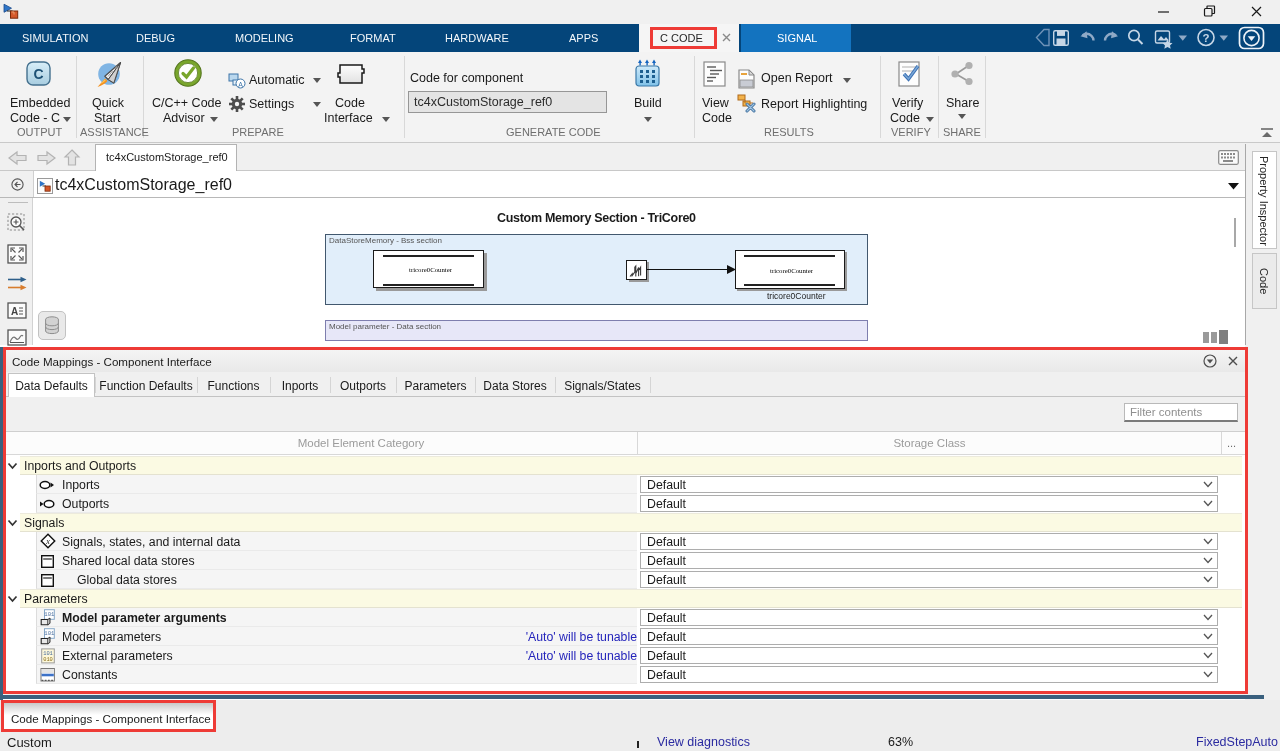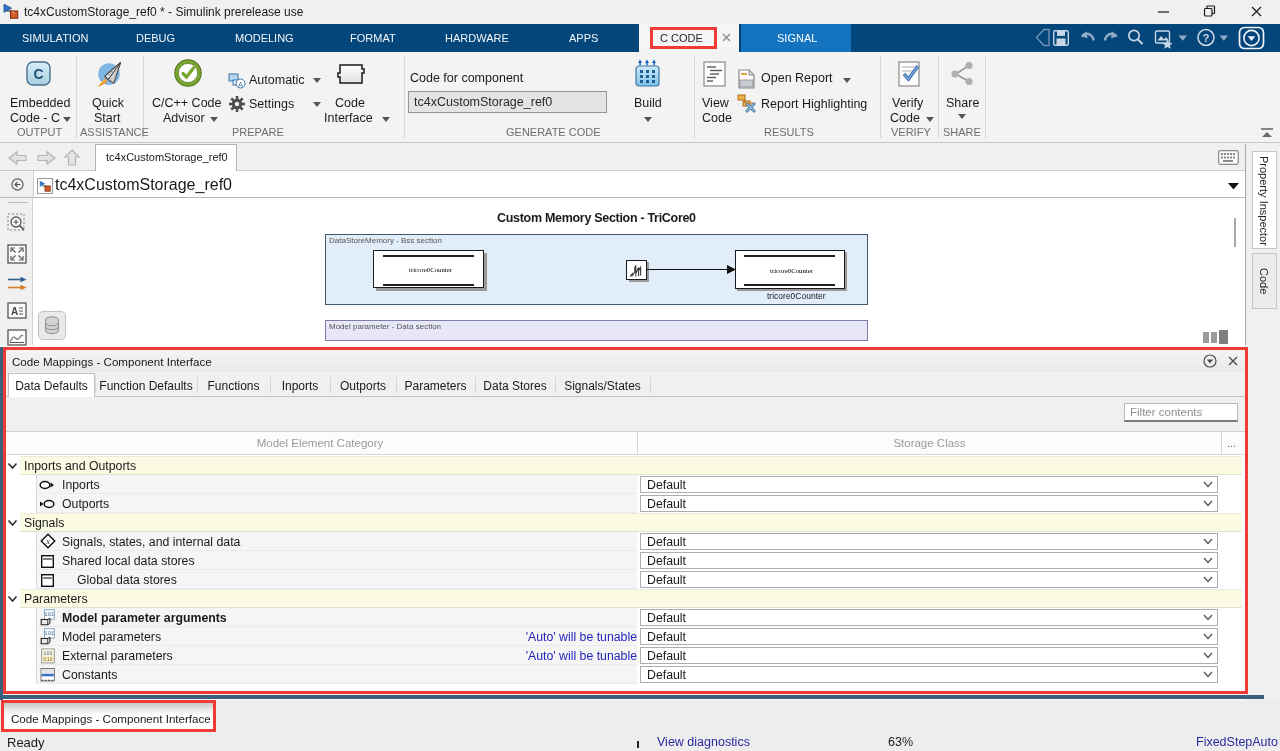--- a/index.html
+++ b/index.html
@@ -11,21 +11,20 @@
 <body>
 <div id="root">
 
 <div class="abs" style="left:0;top:0;width:1280px;height:24px;background:#f0f0f0;"></div>
 <svg class="abs" style="left:0;top:0;" width="22" height="21" viewBox="0 0 22 21">
   <path d="M4 4.2 L4 12.3 L11.5 8.2 Z" fill="#2e75c8" stroke="#1a4a8a" stroke-width="0.8"></path>
   <path d="M7 11 L12 11 L12 13.5" fill="none" stroke="#222" stroke-width="1.1"></path>
   <rect x="10.5" y="11" width="7.2" height="7.2" fill="#d4582a" stroke="#7a2a0a" stroke-width="1"></rect>
   <path d="M11.5 12 L14 12 L14 14.5" fill="none" stroke="#e8a070" stroke-width="1"></path>
 </svg>
-<div class="tx" style="left:24px;top:4.5px;font-size:12px;">tc4xCustomStorage_ref0 * - Simulink prerelease use</div>
 <svg class="abs" style="left:1150px;top:0;" width="130" height="24" viewBox="0 0 130 24">
   <line x1="8" y1="12" x2="19" y2="12" stroke="#1a1a1a" stroke-width="1.2"></line>
   <rect x="54.5" y="8.5" width="7.5" height="7.5" fill="none" stroke="#1a1a1a" stroke-width="1.2" rx="1"></rect>
   <path d="M57 8.5 L57 6.5 Q57 6 57.5 6 L64 6 Q64.5 6 64.5 6.5 L64.5 13 Q64.5 13.5 64 13.5 L62 13.5" fill="none" stroke="#1a1a1a" stroke-width="1.2"></path>
   <path d="M102 7 L111 16 M111 7 L102 16" stroke="#1a1a1a" stroke-width="1.2"></path>
 </svg>
 
 <div class="abs" style="left:0;top:24px;width:1280px;height:28px;background:#04457a;"></div>
 <div class="tx" style="left:22px;top:32px;font-size:11px;color:#f3f7fa;">SIMULATION</div>
 <div class="tx" style="left:136px;top:32px;font-size:11px;color:#f3f7fa;">DEBUG</div>
@@ -454,21 +453,21 @@
   <div class="tx" style="left:330px;top:379px;font-size:12px;width:66px;text-align:center;">Outports</div>
   <div class="tx" style="left:396px;top:379px;font-size:12px;width:79px;text-align:center;">Parameters</div>
   <div class="tx" style="left:475px;top:379px;font-size:12px;width:80px;text-align:center;">Data Stores</div>
   <div class="tx" style="left:555px;top:379px;font-size:12px;width:95px;text-align:center;">Signals/States</div>
 
   <div class="abs" style="left:1124px;top:403px;width:114px;height:19px;background:#fff;border:1px solid #b9b9b9;border-bottom:2px solid #7a7a7a;box-sizing:border-box;"></div>
   <div class="tx" style="left:1130px;top:406px;font-size:11.5px;color:#8f8f8f;">Filter contents</div>
 
   <div class="abs" style="left:3px;top:431px;width:1242px;height:261px;background:#fff;"></div>
   <div class="abs" style="left:3px;top:431px;width:1242px;height:24px;background:#fcfcfc;border-top:1px solid #cfcfcf;border-bottom:1px solid #d8d8d8;box-sizing:border-box;"></div>
-  <div class="tx" style="left:3px;top:437px;width:634px;text-align:center;font-size:11.5px;color:#9b9b9b;">Model Element Category</div>
+  <div class="tx" style="left:3px;top:437px;width:634px;text-align:center;font-size:11.5px;color:#9b9b9b;padding-left:41px;">Model Element Category</div>
   <div class="tx" style="left:638px;top:437px;width:583px;text-align:center;font-size:11.5px;color:#9b9b9b;">Storage Class</div>
   <div class="abs" style="left:637px;top:432px;width:1px;height:23px;background:#d8d8d8;"></div>
   <div class="abs" style="left:1221px;top:432px;width:1px;height:23px;background:#d8d8d8;"></div>
   <div class="tx" style="left:1227px;top:437px;font-size:11px;color:#6e6e6e;">...</div>
   <div id="tablerows">
 
   <div class="abs" style="left:20px;top:456px;width:1222px;height:19px;background:#fbfae3;border-top:1px solid #eceadc;border-bottom:1px solid #e4e2d0;box-sizing:border-box;"></div>
   <svg class="abs" style="left:7px;top:462px;" width="11" height="8" viewBox="0 0 11 8">
           <path d="M1.5 1.5 L5.5 6 L9.5 1.5" fill="none" stroke="#333" stroke-width="1.7"></path>
         </svg>
@@ -603,19 +602,19 @@
           <path d="M1 1 L5 5.5 L9 1" fill="none" stroke="#555" stroke-width="1.3"></path>
         </svg>
   </div>
 
   <div class="abs" style="left:3px;top:347px;width:1245px;height:347px;border:3px solid #ee3b36;box-sizing:border-box;"></div>
 </div>
 
 <div class="abs" style="left:0;top:700px;width:1280px;height:51px;background:#ededed;"></div>
 <div class="abs" style="left:1px;top:700px;width:215px;height:32px;background:linear-gradient(#c9c9c9,#f2f2f2 9px,#fff 12px);border:3px solid #ee3b36;box-sizing:border-box;"></div>
 <div class="tx" style="left:11px;top:712px;font-size:11.6px;">Code Mappings - Component Interface</div>
-<div class="tx" style="left:7px;top:735px;font-size:13px;">Ready</div>
+<div class="tx" style="left:7px;top:735px;font-size:13px;">Custom</div>
 <div class="abs" style="left:637px;top:741px;width:2px;height:7px;background:#222;"></div>
 <div class="tx" style="left:641px;top:735px;font-size:12.5px;color:#2a2aa0;margin-left:16px;">View diagnostics</div>
 <div class="tx" style="left:888px;top:735px;font-size:12.5px;">63%</div>
 <div class="tx" style="left:1196px;top:735px;font-size:12.5px;color:#2a2aa0;">FixedStepAuto</div>
 
 </div>
 
 </body></html>

